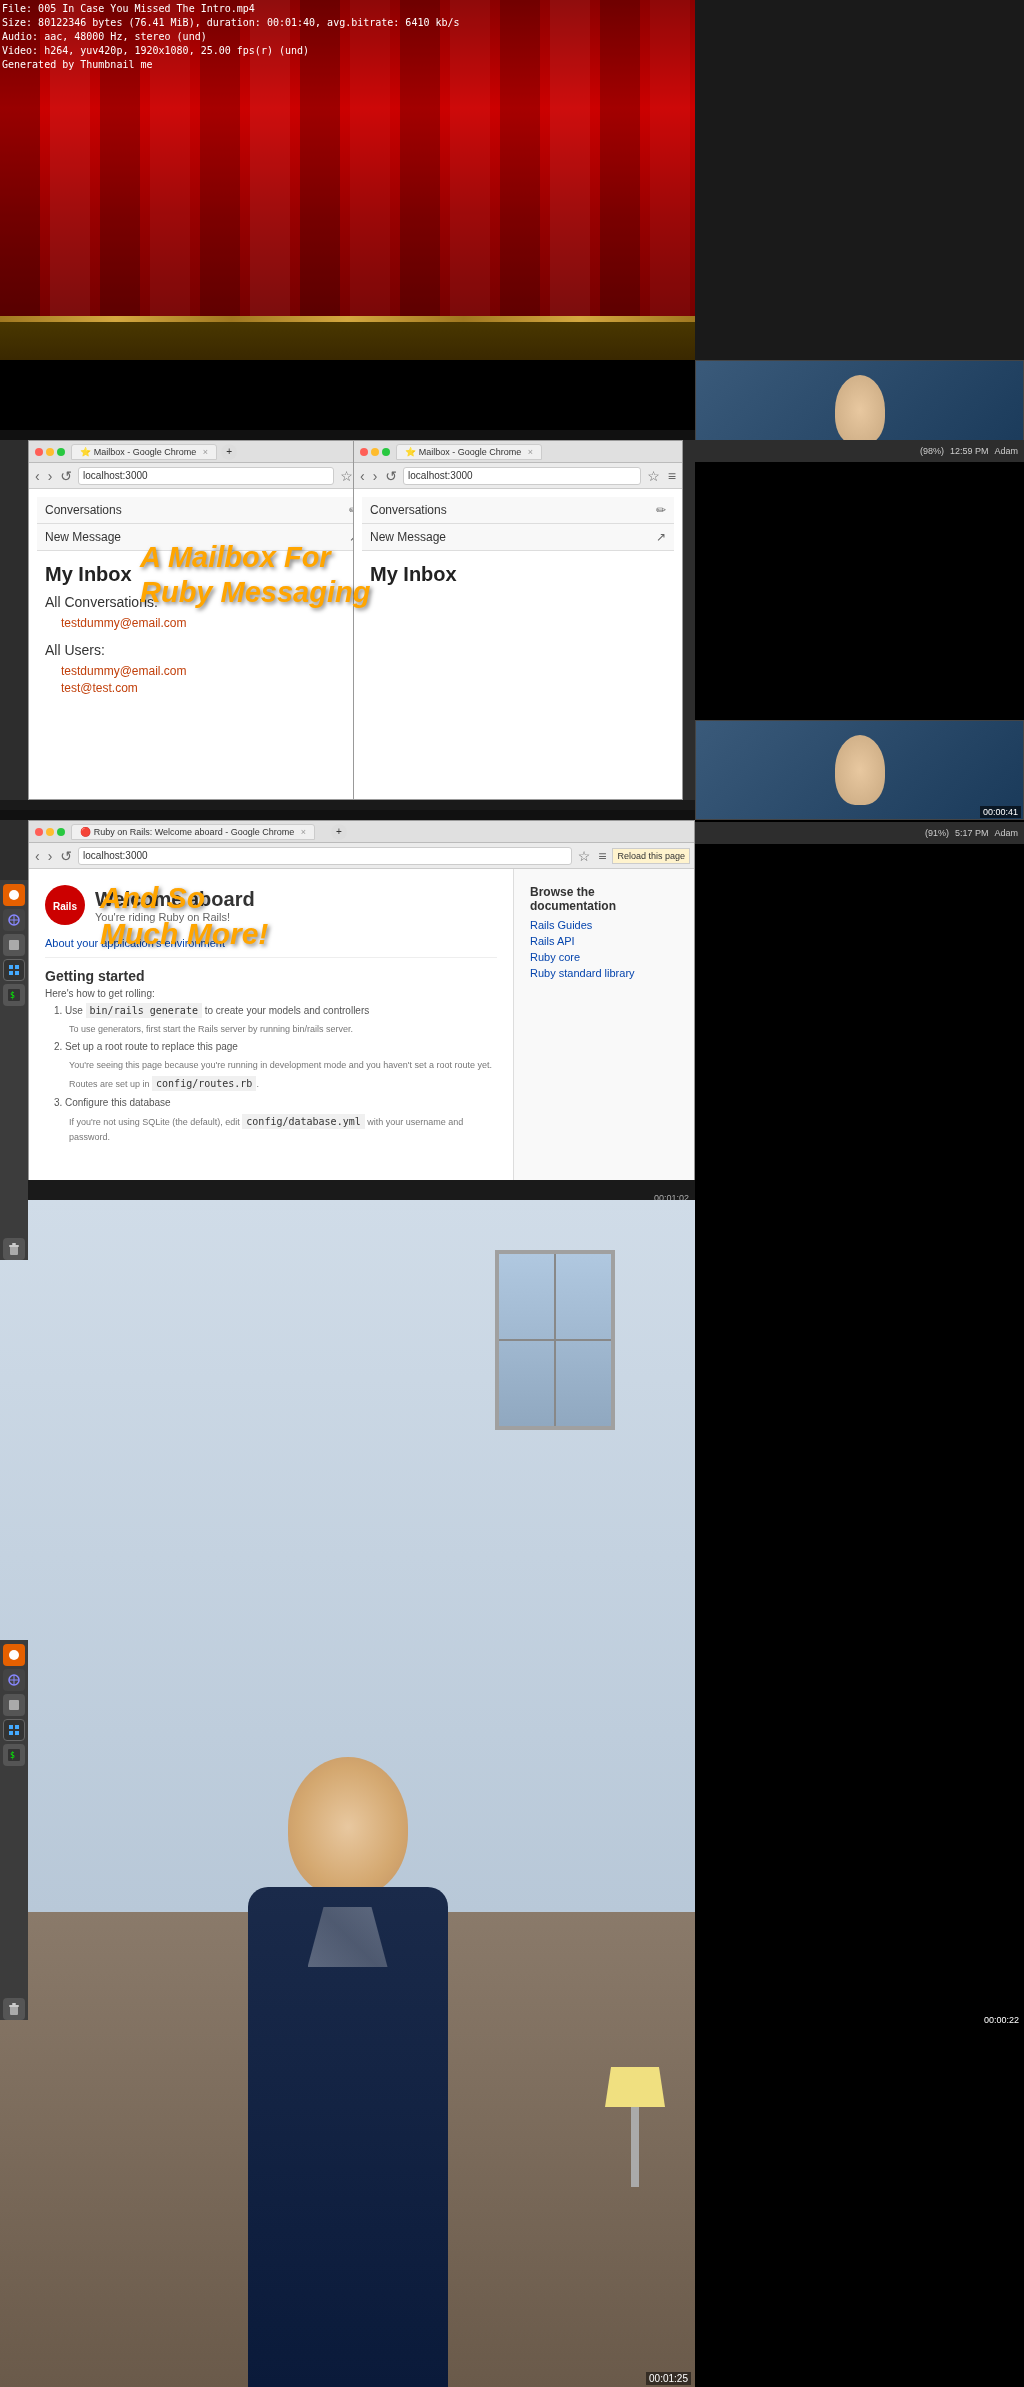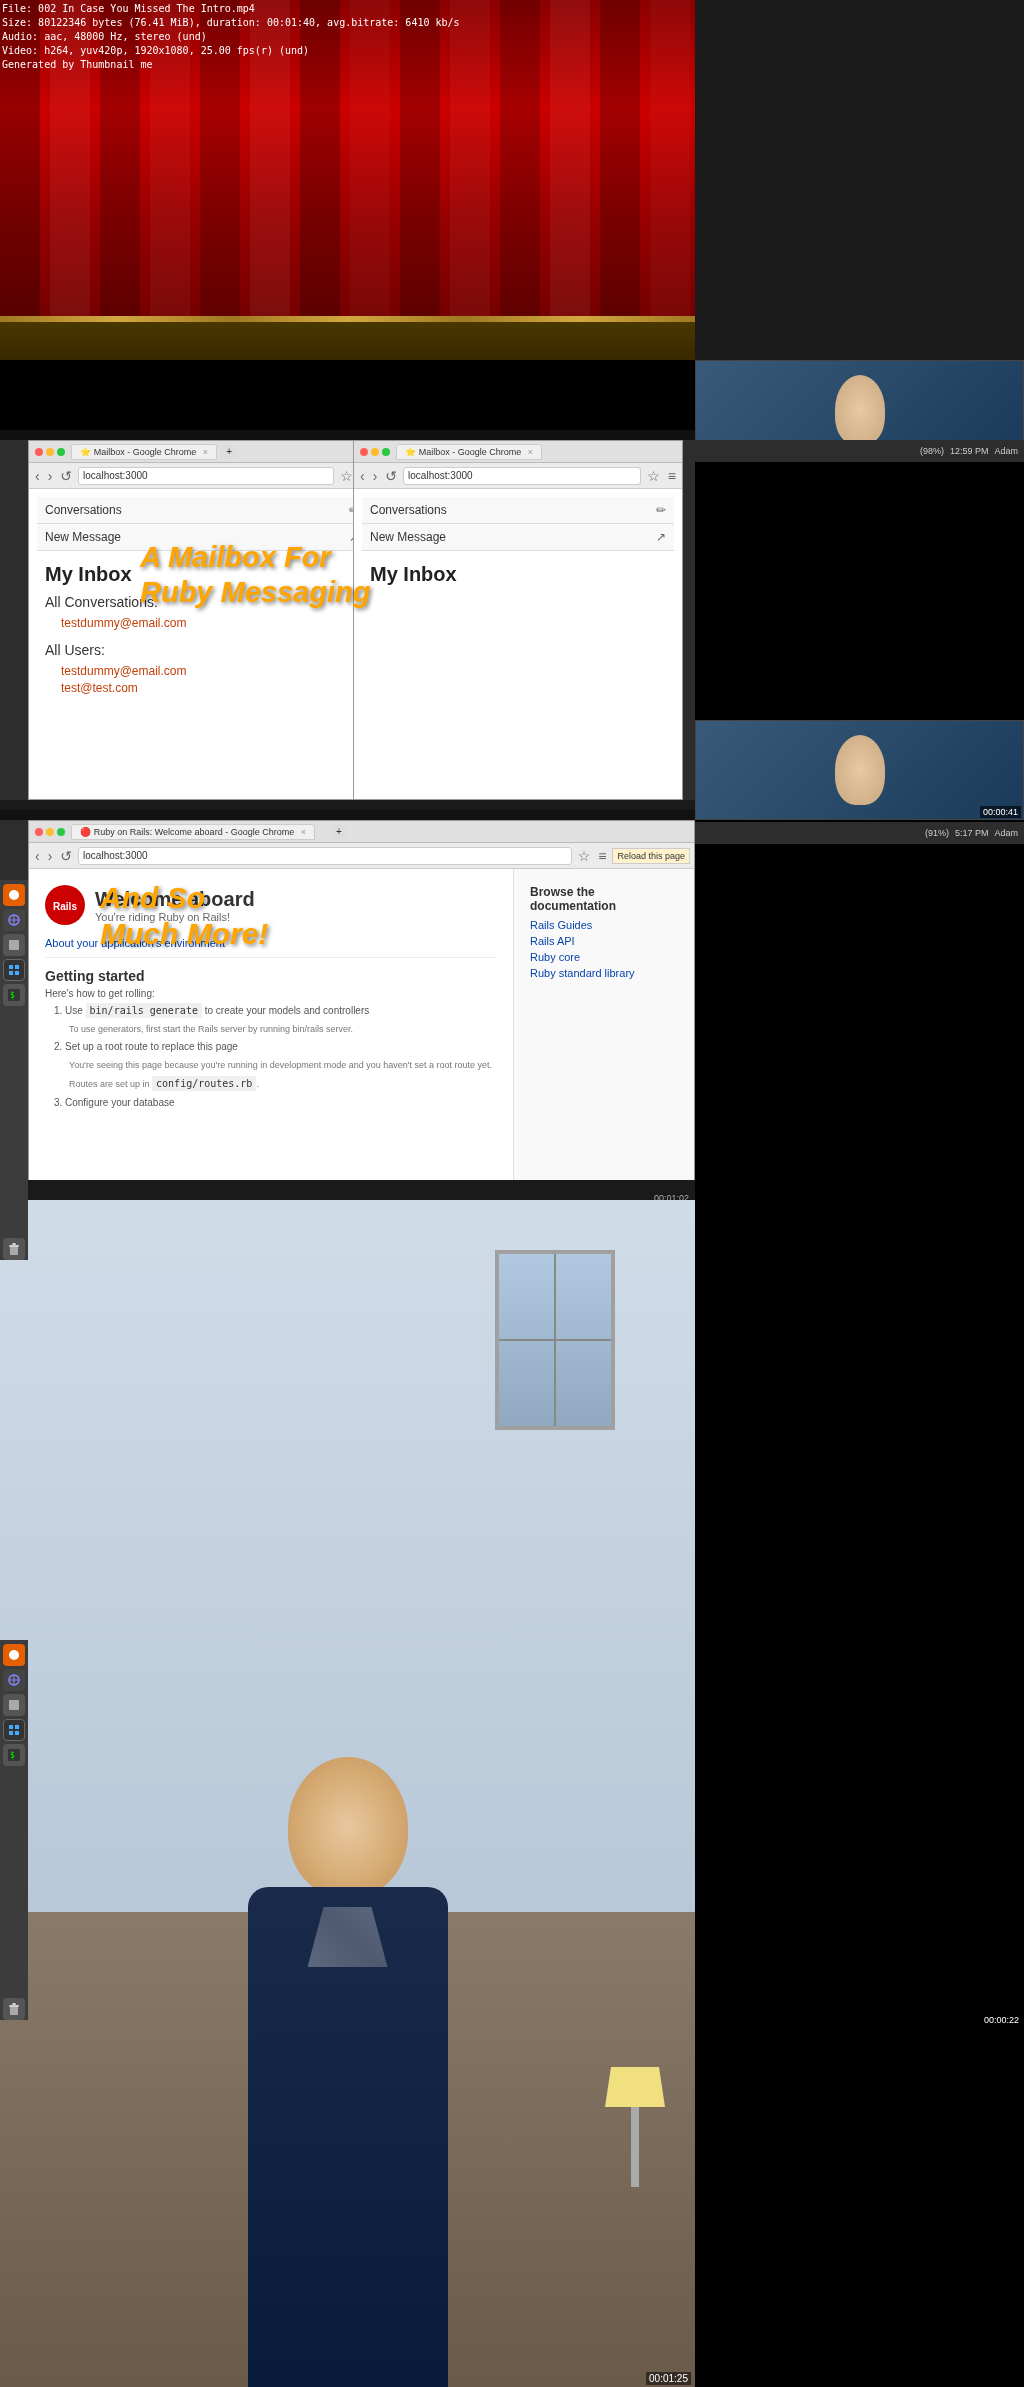--- a/index.html
+++ b/index.html
@@ -597,21 +597,21 @@
   <div class="curtain-fold" style="left:550px; background:rgba(255,255,255,0.05);"></div>
   <div class="curtain-fold" style="left:600px; background:rgba(0,0,0,0.2);"></div>
   <div class="curtain-fold" style="left:650px; background:rgba(255,255,255,0.03);"></div>
 
   <div style="position:absolute;bottom:0;left:0;width:100%;height:40px;background:linear-gradient(to bottom,#4a3800,#3a2800);"></div>
 
   <div style="position:absolute;bottom:38px;left:0;width:100%;height:6px;background:linear-gradient(to right,#a07820,#d4a840,#a07820,#d4a840,#a07820,#d4a840,#a07820);"></div>
 </div>
 
 <div class="file-info">
-  <div>File: 002 In Case You Missed The Intro.mp4</div>
+  <div>File: 005 In Case You Missed The Intro.mp4</div>
   <div>Size: 80122346 bytes (76.41 MiB), duration: 00:01:40, avg.bitrate: 6410 kb/s</div>
   <div>Audio: aac, 48000 Hz, stereo (und)</div>
   <div>Video: h264, yuv420p, 1920x1080, 25.00 fps(r) (und)</div>
   <div>Generated by Thumbnail me</div>
 </div>
 
 <div class="webcam-overlay-1">
   <div class="person"></div>
 </div>
 <div class="timestamp-1">00:00:22</div>
@@ -867,21 +867,22 @@
           <li>
             <span>Use <span class="rails-code">bin/rails generate</span> to create your models and controllers</span>
             <div class="rails-note">To use generators, first start the Rails server by running bin/rails server.</div>
           </li>
           <li>
             <span>Set up a root route to replace this page</span>
             <div class="rails-note">You're seeing this page because you're running in development mode and you haven't set a root route yet.</div>
             <div class="rails-note">Routes are set up in <span class="rails-code">config/routes.rb</span>.</div>
           </li>
           <li>
-            <span>Configure your database</span>
+            <span>Configure this database</span>
+            <div class="rails-note">If you're not using SQLite (the default), edit <span class="rails-code">config/database.yml</span> with your username and password.</div>
           </li>
         </ol>
       </div>
       <div class="rails-sidebar">
         <div class="sidebar-doc-title">Browse the documentation</div>
         <a class="rails-link">Rails Guides</a>
         <a class="rails-link">Rails API</a>
         <a class="rails-link">Ruby core</a>
         <a class="rails-link">Ruby standard library</a>
       </div>

